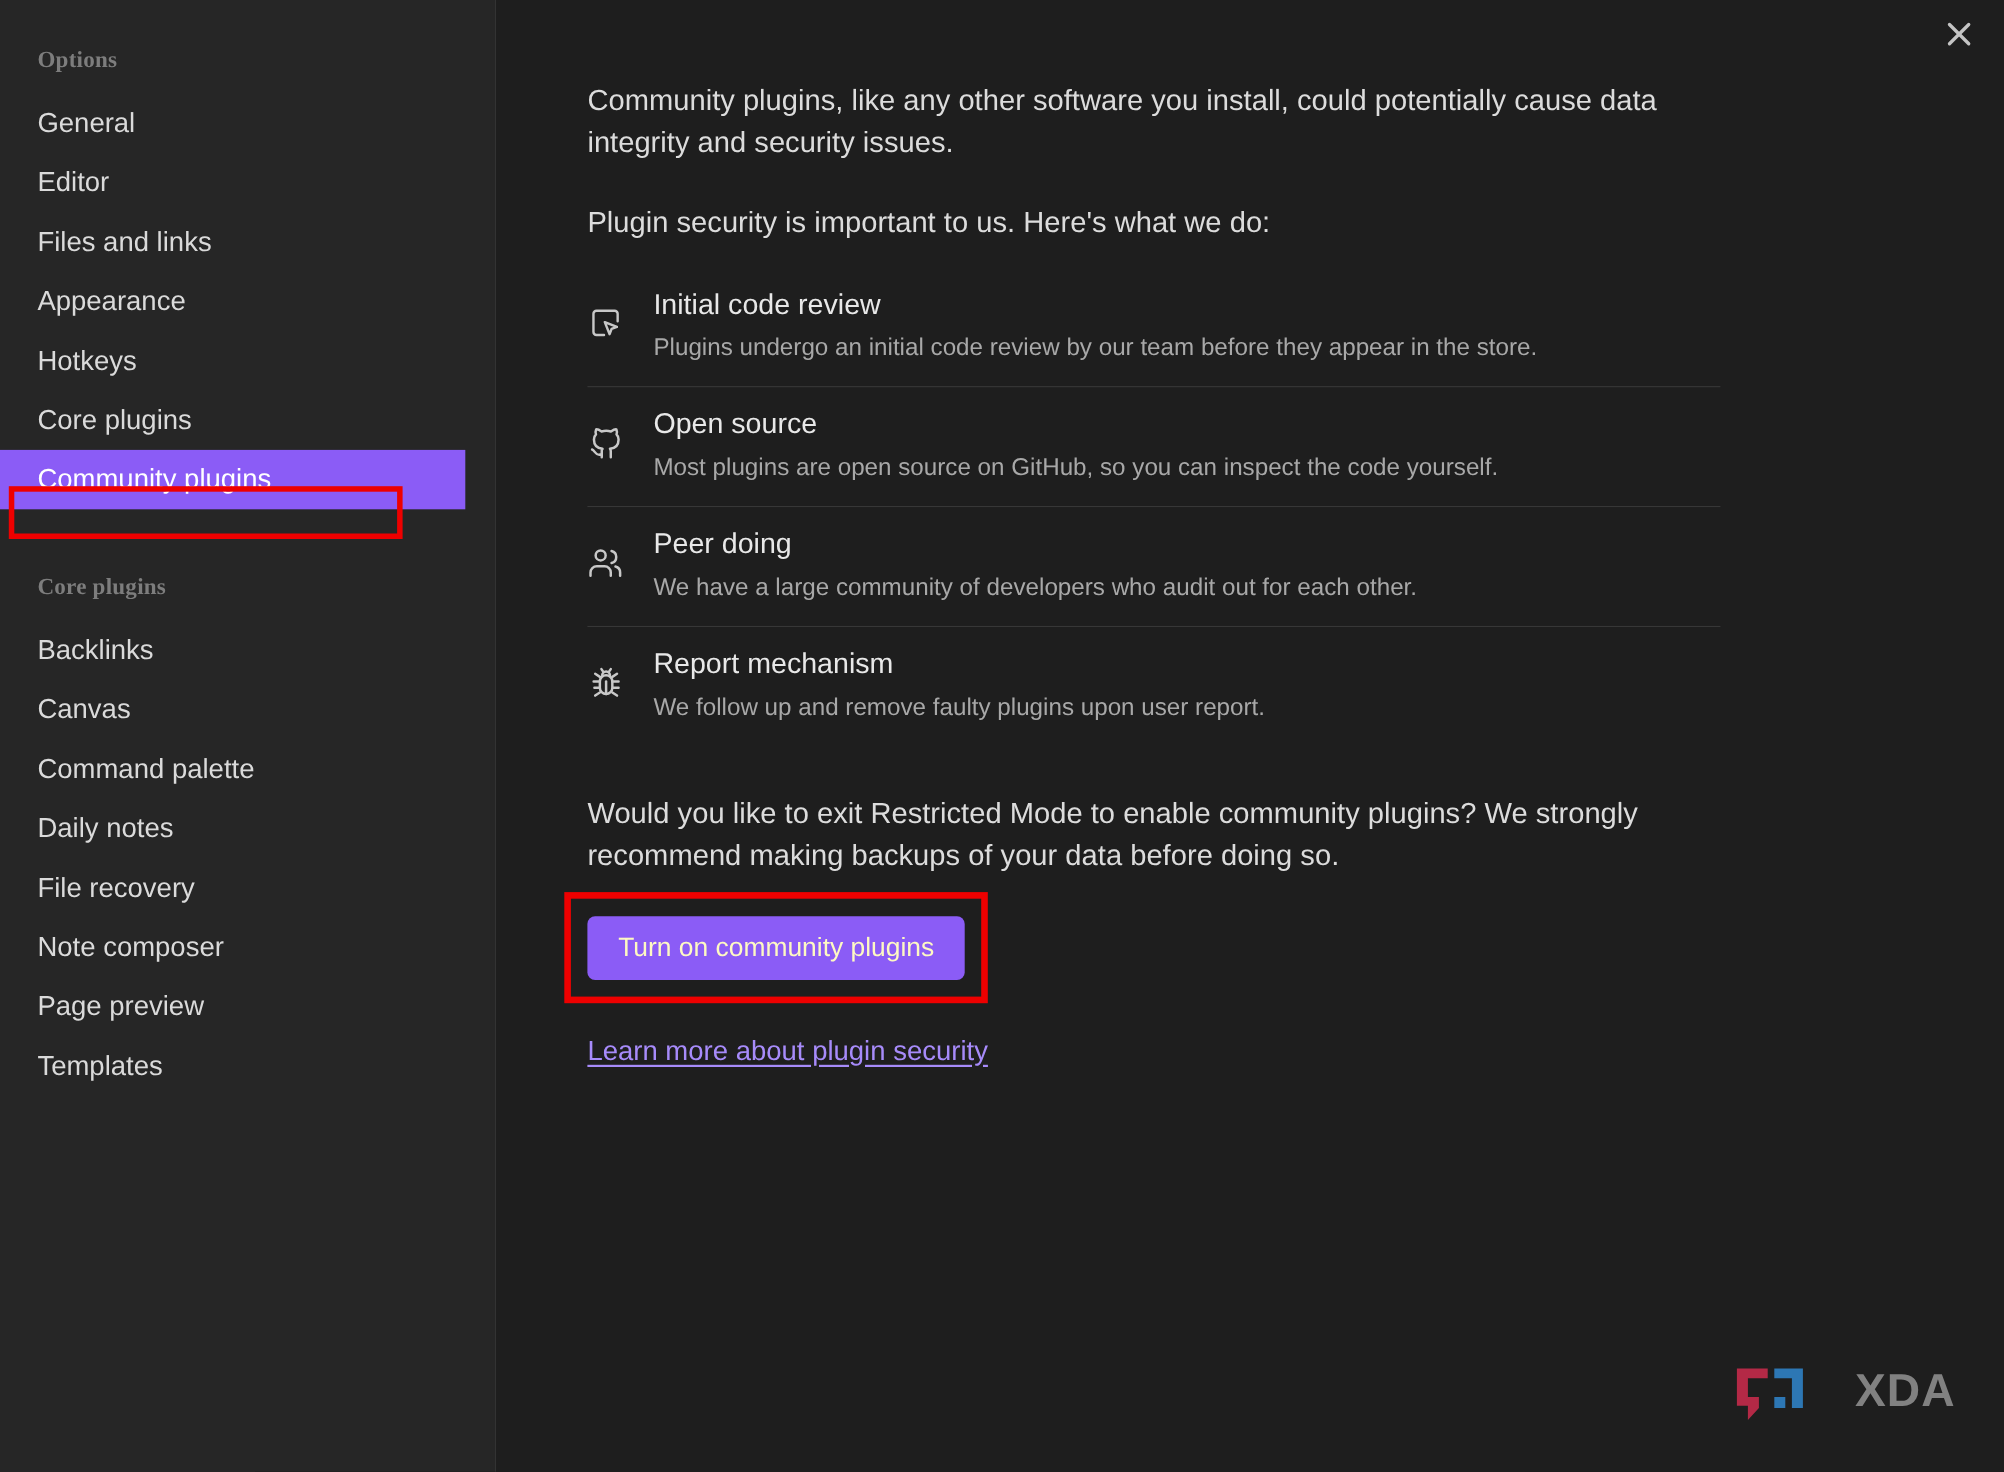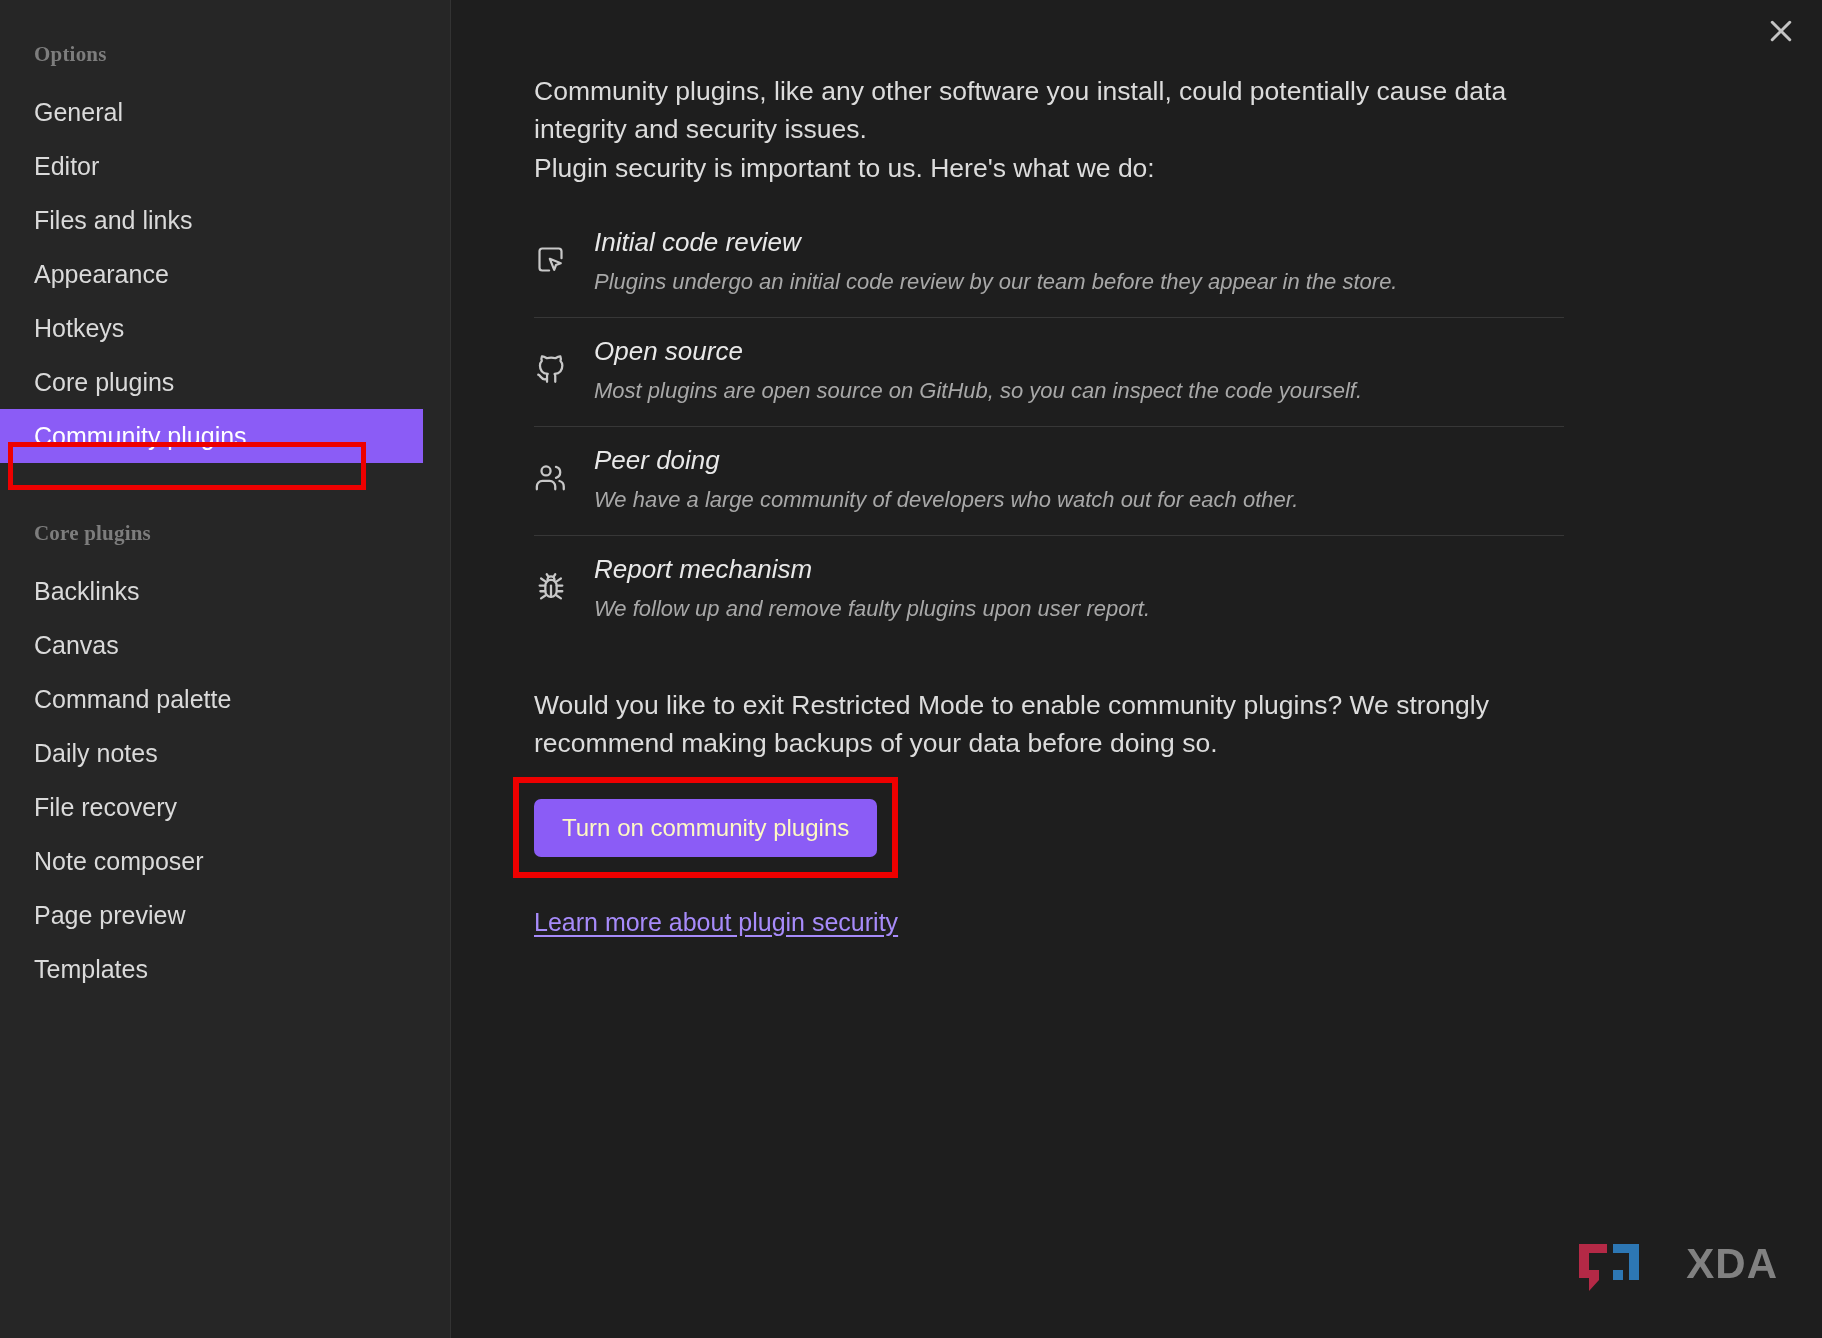--- a/index.html
+++ b/index.html
@@ -91,40 +91,41 @@
 
   .content {
     padding: 72px 0 0 83px;
     width: 1160px;
   }
   .intro-para {
     font-size: 26.5px;
     line-height: 1.45;
     color: #dcdcdc;
     max-width: 1000px;
+    margin-bottom: 34px;
   }
   .intro-para.second { margin-bottom: 22px; }
 
   .features { width: 1030px; }
   .feature-row {
     display: flex;
     align-items: flex-start;
     padding: 18px 0 20px 0;
     border-bottom: 1px solid #373737;
   }
   .feature-row:last-child { border-bottom: none; }
   .feature-icon {
     flex: 0 0 60px;
     display: flex;
     justify-content: flex-start;
     align-items: center;
     padding-top: 16px;
     color: #c8c8c8;
   }
-  .feature-body { flex: 1; padding-left: 0px; font-style: italic; }
+  .feature-body { flex: 1; padding-left: 0px; }
   .feature-title {
     font-size: 26px;
     color: #e8e8e8;
     margin-bottom: 9px;
     line-height: 1.2;
   }
   .feature-desc {
     font-size: 22px;
     color: #a8a8a8;
     line-height: 1.35;
@@ -270,21 +271,21 @@
           <div class="feature-icon">
             <svg width="34" height="34" viewBox="0 0 24 24" fill="none" stroke="currentColor" stroke-width="1.6" stroke-linecap="round" stroke-linejoin="round">
               <path d="M15 20v-2a4 4 0 0 0-4-4H6a4 4 0 0 0-4 4v2"></path>
               <circle cx="8.5" cy="7" r="3.2"></circle>
               <path d="M21 20v-2a4 4 0 0 0-3-3.87"></path>
               <path d="M15.5 4.13a4 4 0 0 1 0 7.75"></path>
             </svg>
           </div>
           <div class="feature-body">
             <div class="feature-title">Peer doing</div>
-            <div class="feature-desc">We have a large community of developers who watch out for each other.</div>
+            <div class="feature-desc">We have a large community of developers who audit out for each other.</div>
           </div>
         </div>
 
         <div class="feature-row">
           <div class="feature-icon">
             <svg width="34" height="34" viewBox="0 0 24 24" fill="none" stroke="currentColor" stroke-width="1.6" stroke-linecap="round" stroke-linejoin="round">
               <rect x="8" y="7" width="8" height="12" rx="4"></rect>
               <path d="M12 19v-8"></path>
               <path d="M9.5 7a2.5 2.5 0 0 1 5 0"></path>
               <path d="M10 4.5L9 3M14 4.5L15 3"></path>

